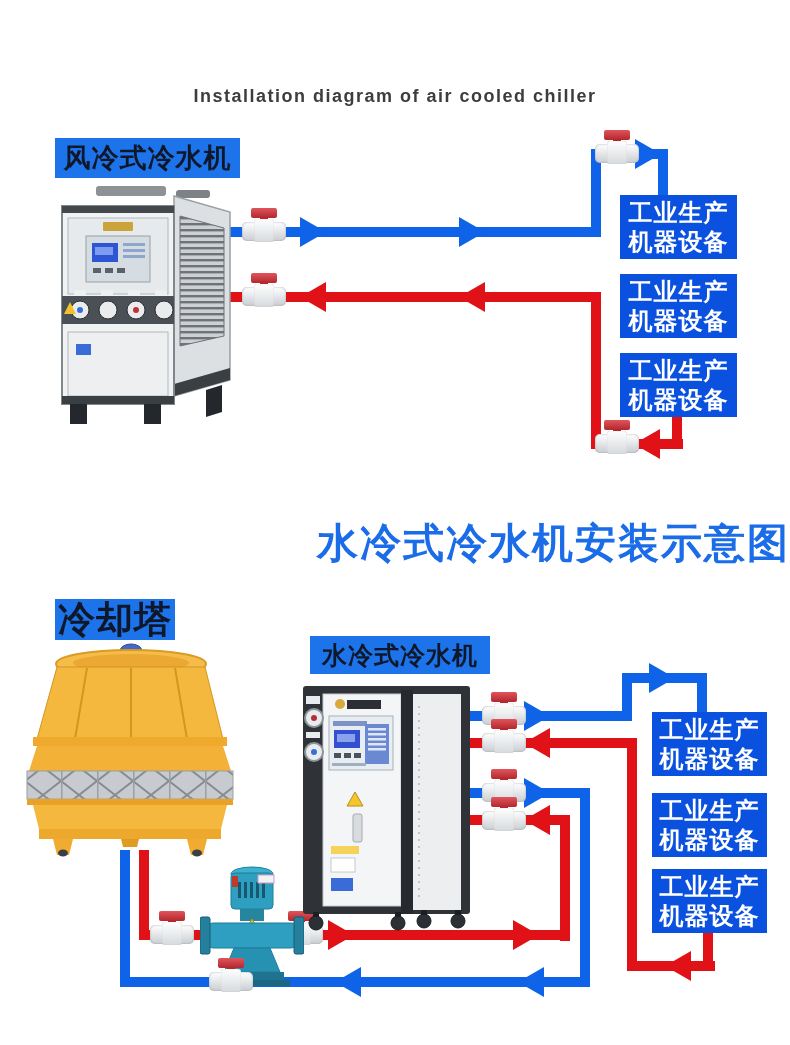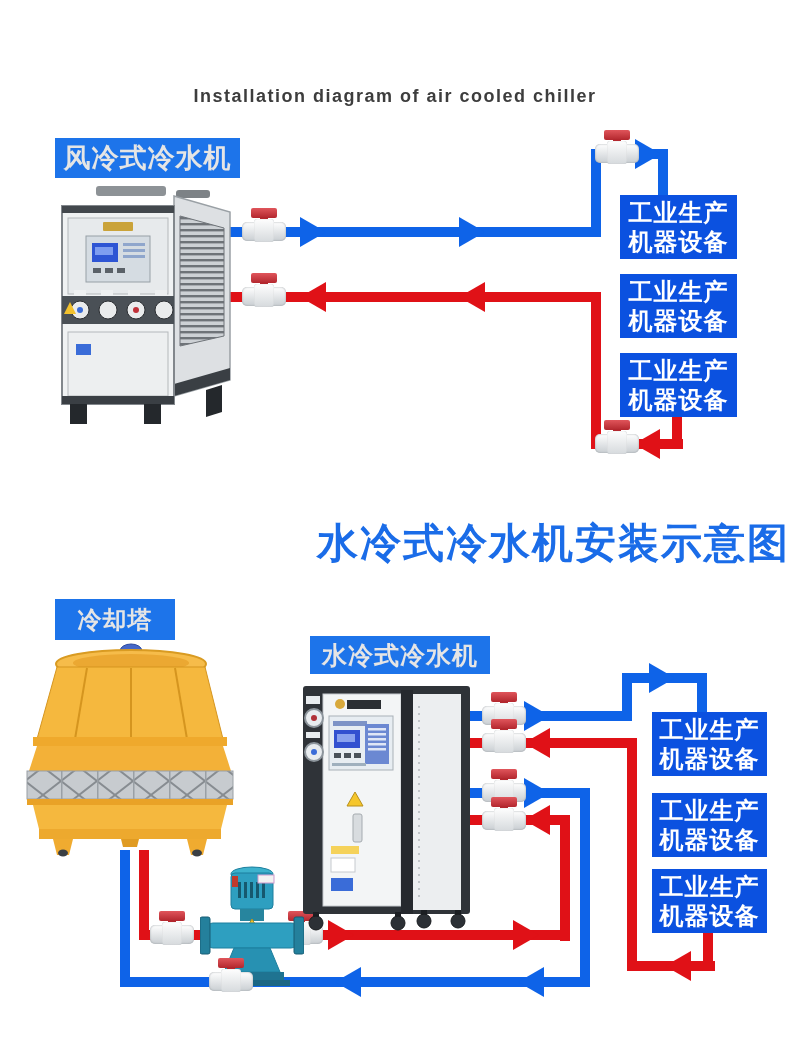--- a/index.html
+++ b/index.html
@@ -4,21 +4,21 @@
 <style>
   html,body{margin:0;padding:0;background:#fff;}
   body{font-family:"Liberation Sans","DejaVu Sans",sans-serif;}
   .canvas{position:relative;width:790px;height:1045px;background:#fff;overflow:hidden;margin:0 auto;}
 
   .title{position:absolute;left:0;width:790px;text-align:center;
          color:var(--title-blue,#1a6ce8);font-size:41px;font-weight:700;letter-spacing:2px;}
   .subtitle{position:absolute;left:0;width:790px;text-align:center;
          color:var(--subtitle-color,#3d3d3d);font-size:18px;font-weight:600;letter-spacing:1.5px;}
 
-  .pill{position:absolute;background:var(--label-blue,#1d74ea);color:#e5e5e5;border-radius:0;
+  .pill{position:absolute;background:var(--label-blue,#1d74ea);color:#0f172a;border-radius:0;
         display:flex;align-items:center;justify-content:center;font-weight:700;z-index:6;letter-spacing:1px;}
 
   .eqbox{position:absolute;width:117px;height:64px;background:var(--box-blue,#0b51e0);color:#fff;
          display:flex;flex-direction:column;align-items:center;justify-content:center;
          font-size:24px;font-weight:700;line-height:29px;letter-spacing:1px;z-index:2;}
 
   .pipe{position:absolute;z-index:1;}
   .pipe.b{background:var(--pipe-blue,#0e63e8);}
   .pipe.rd{background:var(--pipe-red,#e01117);}
 
@@ -264,21 +264,21 @@
     <rect x="2" y="158" width="206" height="6" fill="#e9a227"></rect>
     <polygon points="8,164 202,164 196,188 14,188" fill="var(--tower-yellow,#f5b83e)"></polygon>
     <rect x="14" y="188" width="182" height="10" fill="#eda92e"></rect>
     <polygon points="28,198 48,198 44,214 32,214" fill="#f0ab30"></polygon>
     <polygon points="162,198 182,198 178,214 166,214" fill="#f0ab30"></polygon>
     <polygon points="96,198 114,198 112,206 98,206" fill="#e09b22"></polygon>
     <ellipse cx="38" cy="212" rx="5" ry="3.5" fill="#3a3f44"></ellipse>
     <ellipse cx="172" cy="212" rx="5" ry="3.5" fill="#3a3f44"></ellipse>
   </svg>
 
-  <div class="pill" style="left:55px;top:599px;width:120px;height:41px;font-size:24px;">冷却塔</div>
+  <div class="pill" style="left:55px;top:599px;width:120px;height:41px;font-size:37px;">冷却塔</div>
 
   <svg class="art" style="left:303px;top:674px;" width="167" height="257" viewBox="0 0 167 257">
     <rect x="0" y="12" width="167" height="228" rx="3" fill="#2f3338"></rect>
     <rect x="20" y="20" width="78" height="212" fill="#f3f5f6" stroke="#c6cace"></rect>
     <rect x="98" y="16" width="12" height="224" fill="#26292e"></rect>
     <rect x="110" y="20" width="48" height="216" fill="#eceef0"></rect>
     <line x1="116" y1="32" x2="116" y2="224" stroke="#c0c4c8" stroke-width="2" stroke-dasharray="2 5"></line>
     <rect x="3" y="22" width="14" height="8" fill="#e8ecef"></rect>
     <circle cx="11" cy="44" r="9" fill="#e8ecef" stroke="#8d959c" stroke-width="2"></circle>
     <circle cx="11" cy="44" r="3" fill="#b03038"></circle>

